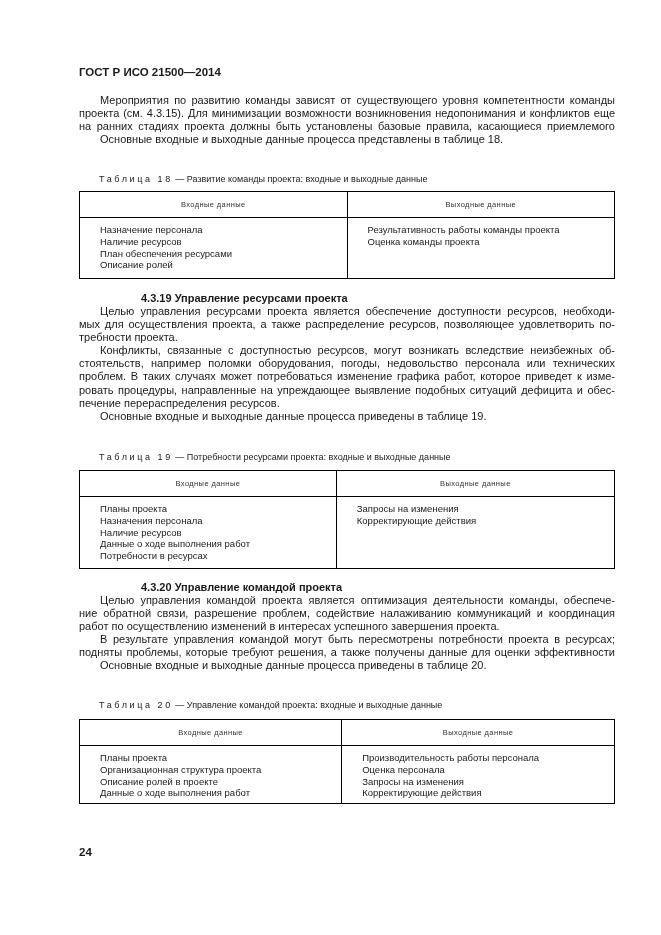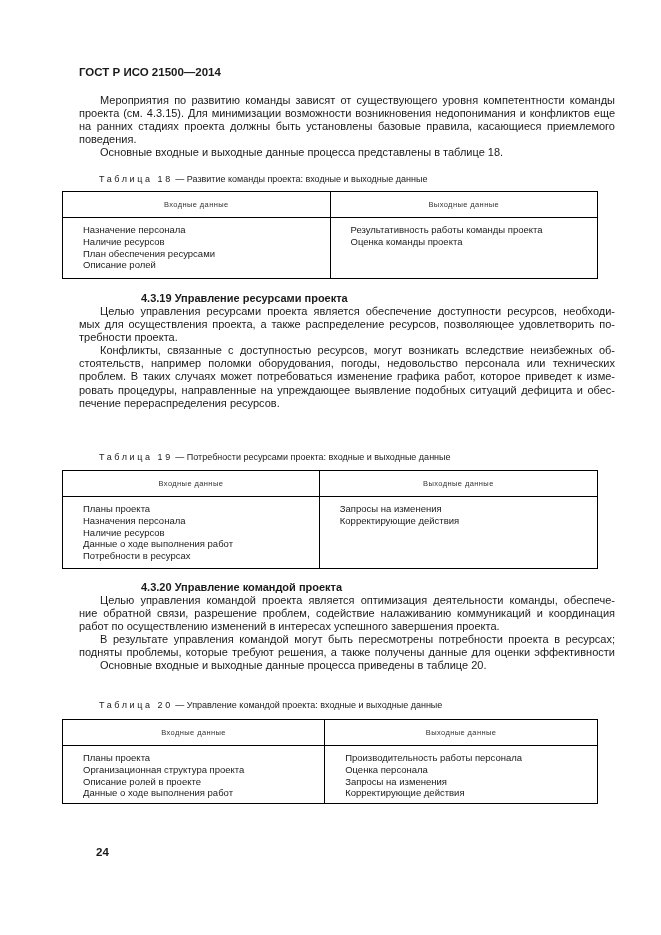--- a/index.html
+++ b/index.html
@@ -6,36 +6,35 @@
   body { width: 661px; height: 935px; position: relative; overflow: hidden;
          font-family: "Liberation Sans", sans-serif; color: #1a1a1a; }
   .page-header { position: absolute; left: 79px; top: 66px; font-size: 11.5px; font-weight: bold; }
   .para { position: absolute; left: 79px; width: 536px; font-size: 11px; line-height: 13.1px; text-align: justify; }
   .para .ind { display: inline-block; width: 21px; }
   .line { display: block; white-space: nowrap; text-align-last: justify; }
   .line.last { text-align-last: left; }
   .heading { position: absolute; left: 100px; font-size: 11px; font-weight: bold; margin-left: 41px; }
   .caption { position: absolute; left: 79px; font-size: 9px; white-space: nowrap; }
   .caption .sp { letter-spacing: 2.6px; margin-left: 20px; }
-  table.gt { position: absolute; left: 62px; width: 536px; border-collapse: collapse; border: 1.5px solid #000; }
+  table.gt { position: absolute; left: 79px; width: 536px; border-collapse: collapse; border: 1.5px solid #000; }
   table.gt th { font-size: 7.5px; font-weight: normal; height: 23px; border: 1.5px solid #000; letter-spacing: 0.4px; color: #333; }
   table.gt td { vertical-align: top; border-left: 1.5px solid #000; border-right: 1.5px solid #000; padding: 6px 0 4px 20px; font-size: 9.5px; line-height: 11.8px; }
   table.gt td div { white-space: nowrap; }
-  .page-num { position: absolute; left: 79px; top: 846px; font-size: 11.5px; font-weight: bold; margin-left: 17px; }
+  .page-num { position: absolute; left: 79px; top: 846px; font-size: 11.5px; font-weight: bold; }
 </style>
 </head>
 <body>
 
 <div class="page-header">ГОСТ Р ИСО 21500—2014</div>
 
 <div class="para" style="top:94px;">
   <span class="line"><span class="ind"></span><span>Мероприятия по развитию команды зависят от существующего уровня компетентности команды</span></span>
   <span class="line">проекта (см. 4.3.15). Для минимизации возможности возникновения недопонимания и конфликтов еще</span>
   <span class="line">на ранних стадиях проекта должны быть установлены базовые правила, касающиеся приемлемого</span>
-  <span class="line last">поведения.</span>
   <span class="line last"><span class="ind"></span><span>Основные входные и выходные данные процесса представлены в таблице 18.</span></span>
 </div>
 
 <div class="caption" style="top:174px;">
   <span class="sp">Таблица 18</span>
   <span>— Развитие команды проекта: входные и выходные данные</span>
 </div>
 <table class="gt" style="top:191px;">
   <tbody>
       <tr>
@@ -60,20 +59,21 @@
 <div class="heading" style="top:292px;">4.3.19 Управление ресурсами проекта</div>
 <div class="para" style="top:305px;">
   <span class="line"><span class="ind"></span><span>Целью управления ресурсами проекта является обеспечение доступности ресурсов, необходи-</span></span>
   <span class="line">мых для осуществления проекта, а также распределение ресурсов, позволяющее удовлетворить по-</span>
   <span class="line last">требности проекта.</span>
   <span class="line"><span class="ind"></span><span>Конфликты, связанные с доступностью ресурсов, могут возникать вследствие неизбежных об-</span></span>
   <span class="line">стоятельств, например поломки оборудования, погоды, недовольство персонала или технических</span>
   <span class="line">проблем. В таких случаях может потребоваться изменение графика работ, которое приведет к изме-</span>
   <span class="line">ровать процедуры, направленные на упреждающее выявление подобных ситуаций дефицита и обес-</span>
   <span class="line last">печение перераспределения ресурсов.</span>
+  <span class="line last"><span class="ind"></span><span>Основные входные и выходные данные процесса приведены в таблице 19.</span></span>
 </div>
 
 <div class="caption" style="top:452px;">
   <span class="sp">Таблица 19</span>
   <span>— Потребности ресурсами проекта: входные и выходные данные</span>
 </div>
 <table class="gt" style="top:470px;">
   <tbody>
       <tr>
     <th style="width:48%;">Входные данные</th>

